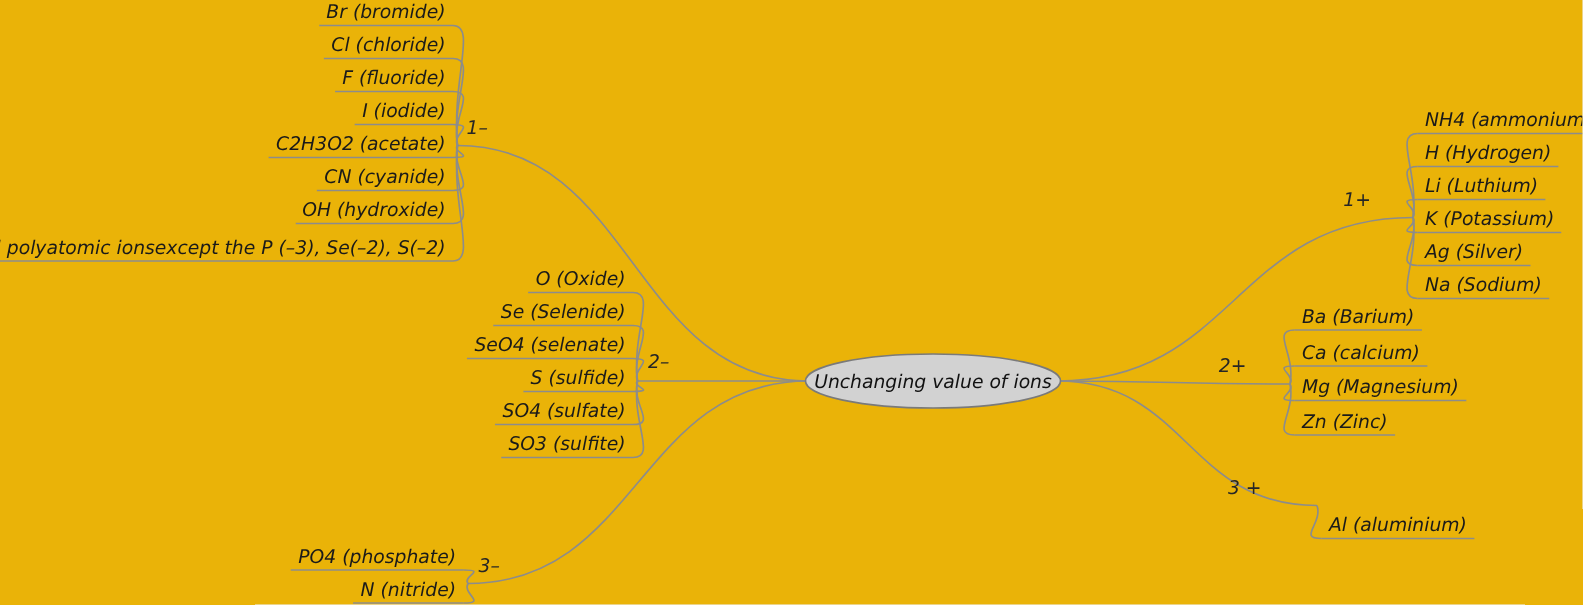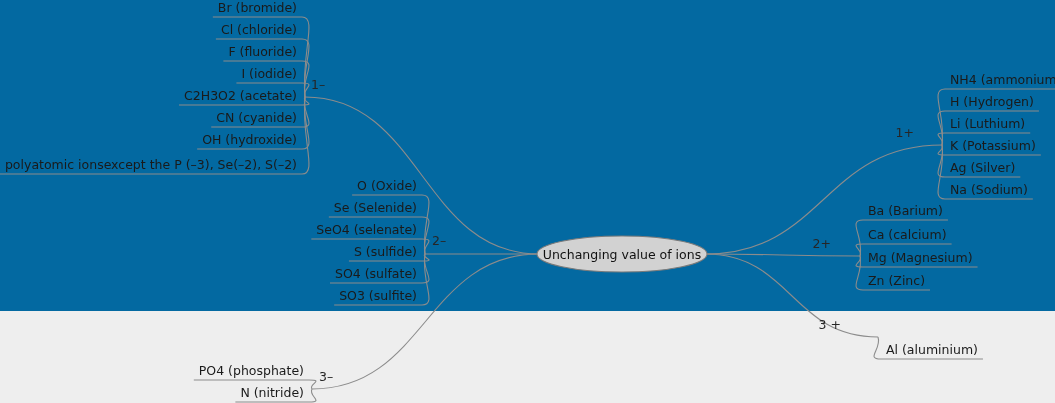--- a/index.html
+++ b/index.html
@@ -9,22 +9,23 @@
   }
   body {
     width: 1055px;
     height: 403px;
     font-family: "DejaVu Sans", sans-serif;
     overflow: hidden;
   }
   #mindmap {
     position: relative;
     width: 1055px;
-    height: 311px;
-    background: #0369a1;
+    height: 403px;
+    background: #eab308;
+    font-style: italic;
   }
   svg#map-canvas {
     position: absolute;
     left: 0;
     top: 0;
     width: 1055px;
     height: 403px;
   }
   .link {
     fill: none;

